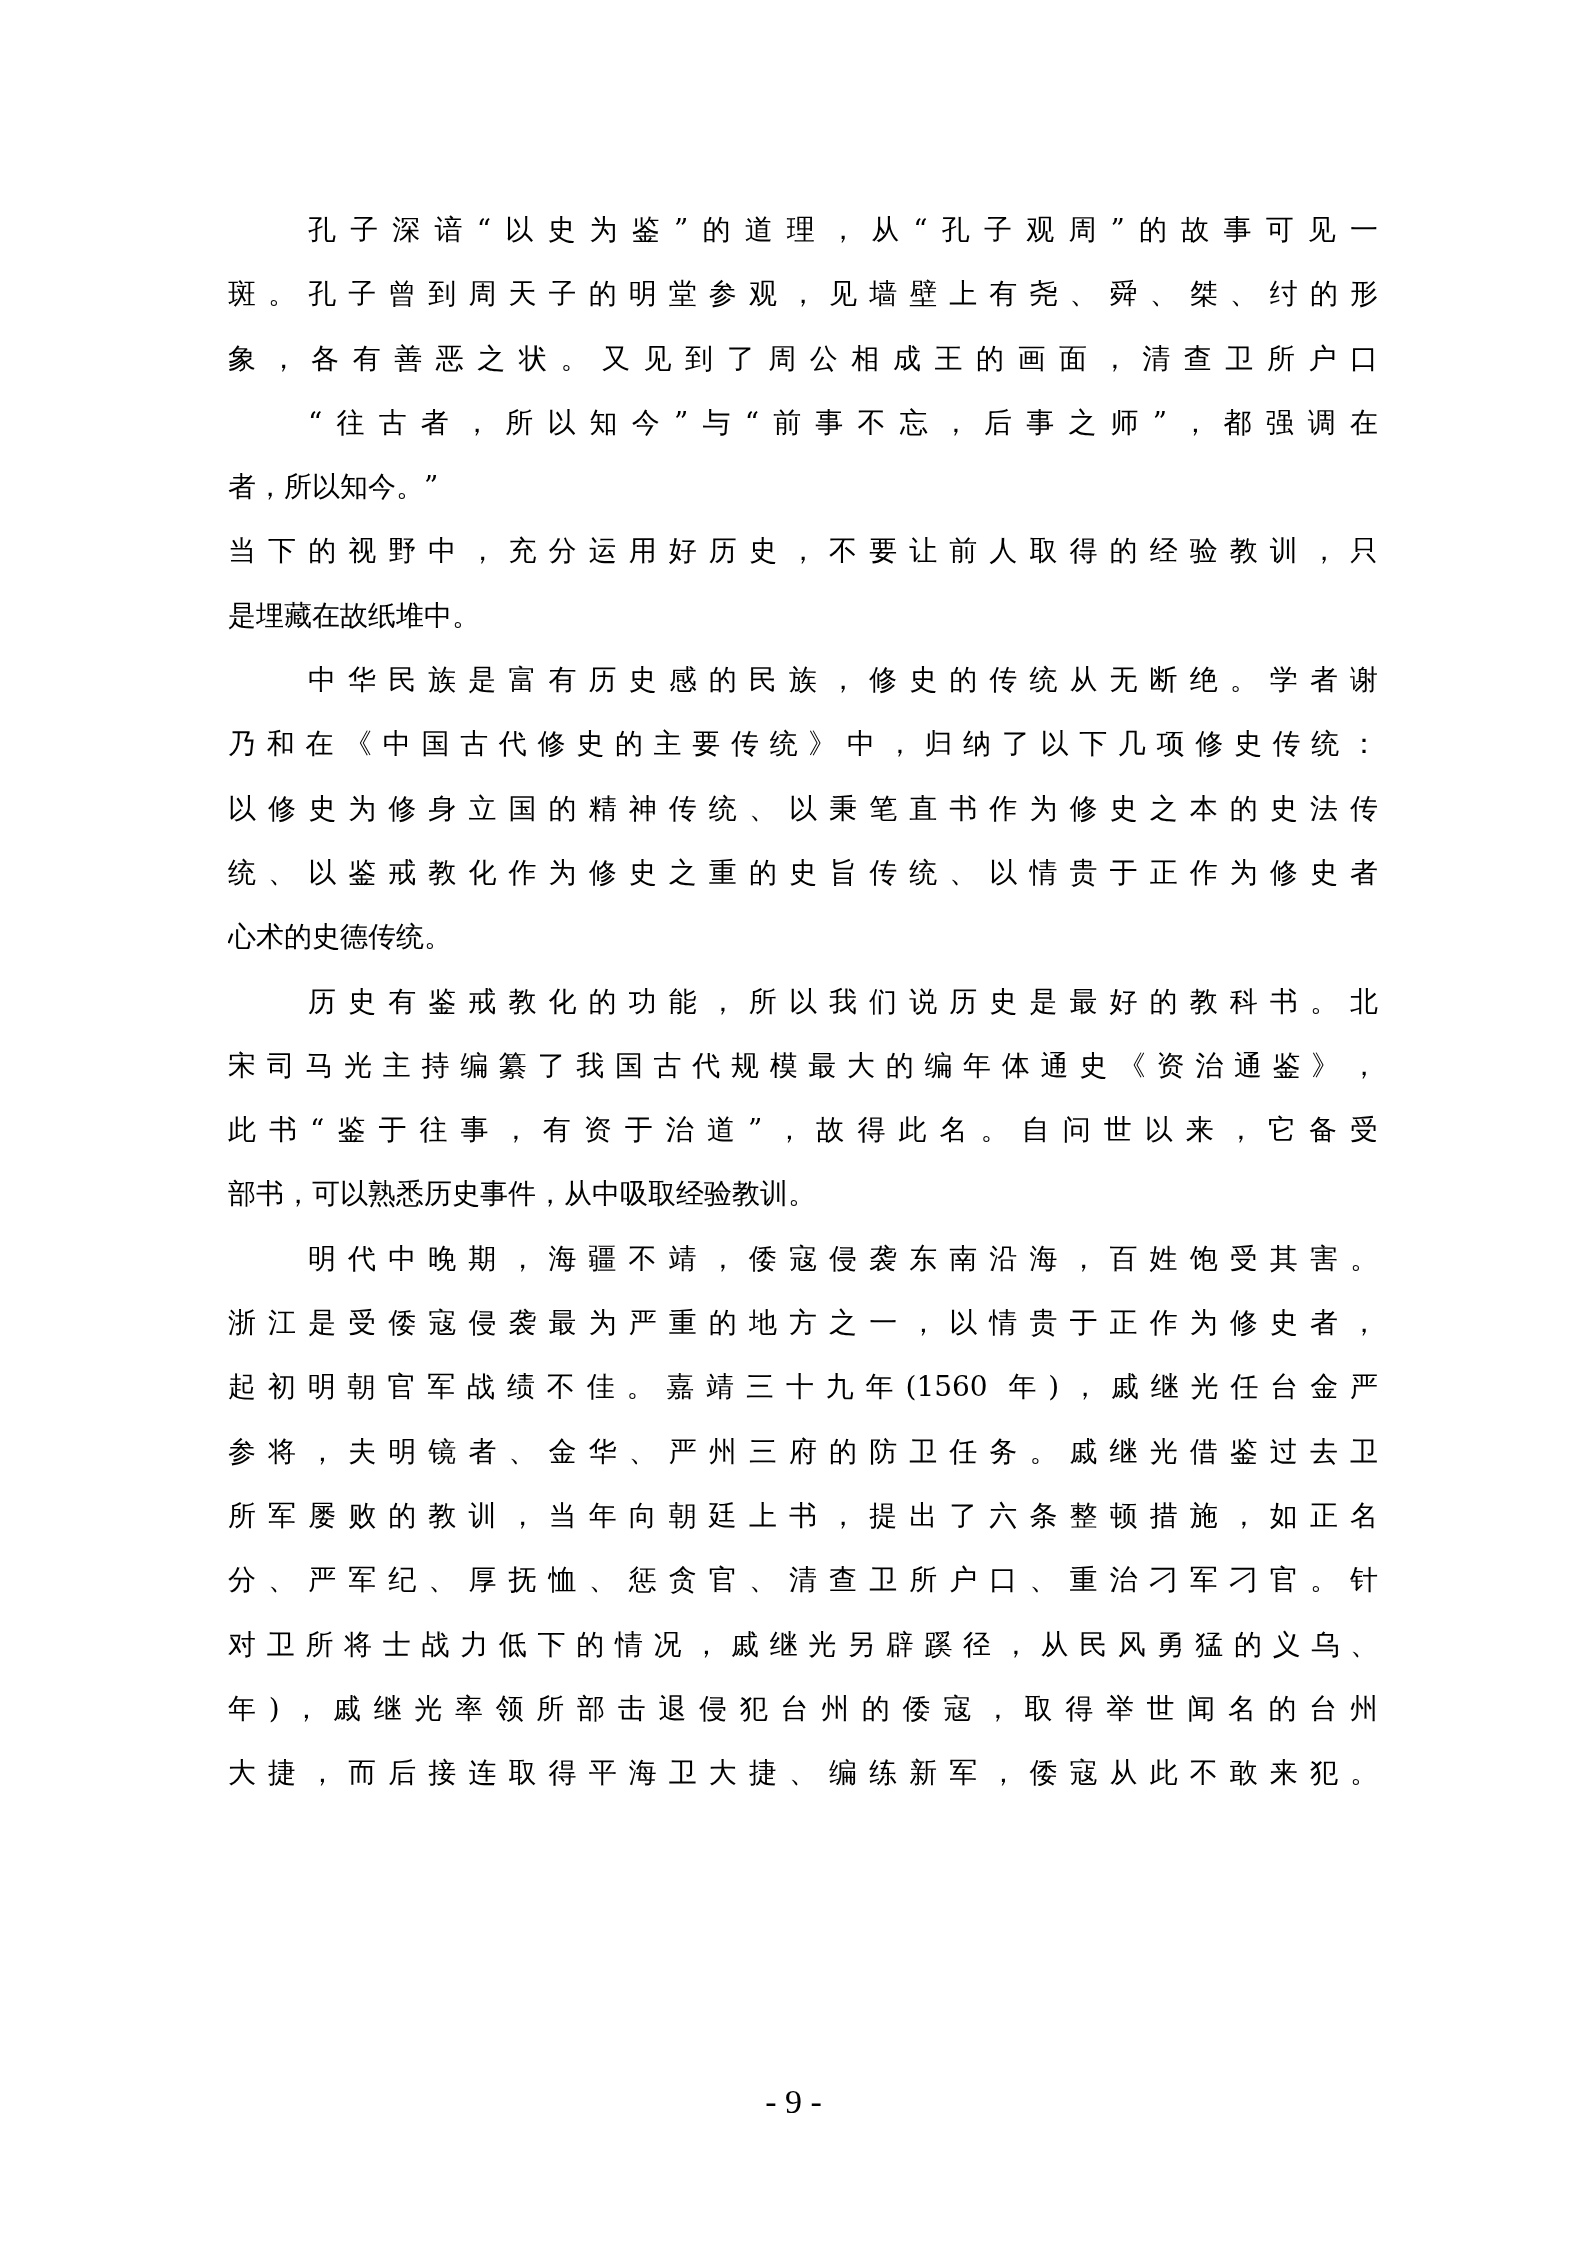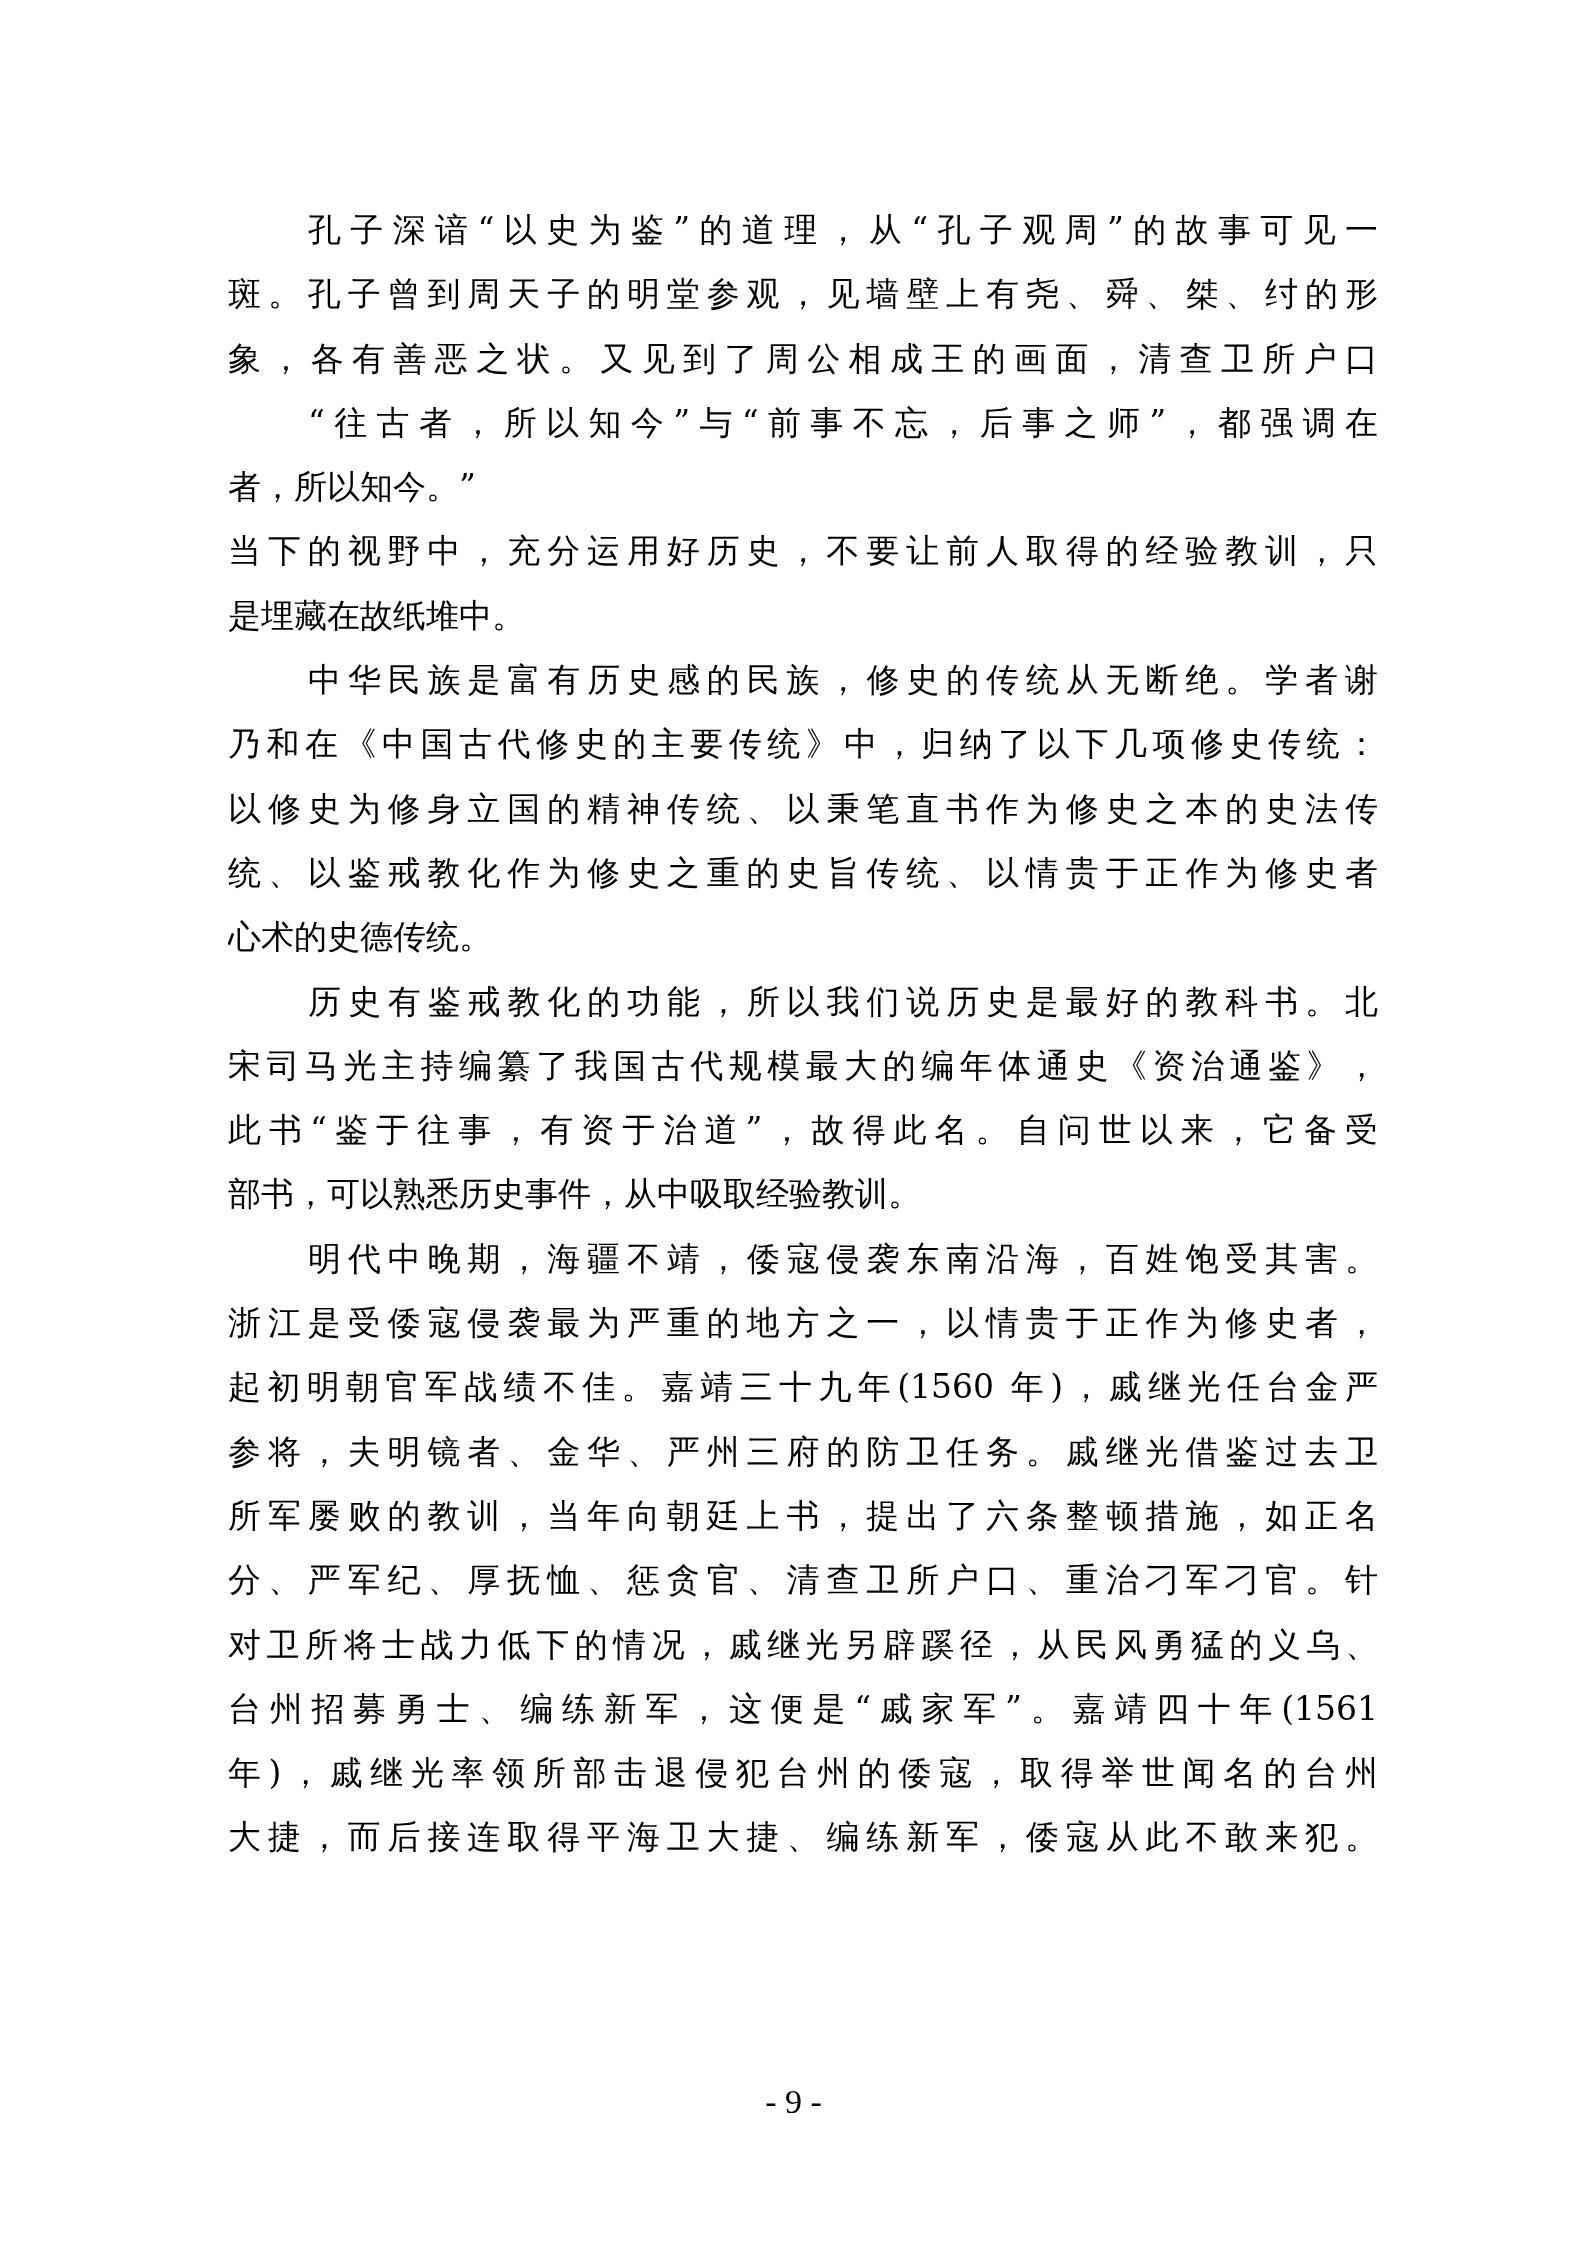--- a/index.html
+++ b/index.html
@@ -13,21 +13,21 @@
     overflow: hidden;
     margin: 0 auto;
   }
   .text-block {
     position: absolute;
     left: 228px;
     top: 198px;
     width: 1150px;
   }
   .line {
-    font-size: 33px;
+    font-size: 28px;
     height: 64.3px;
     line-height: 64.3px;
     letter-spacing: 0;
     overflow: hidden;
     text-align: left;
   }
   
   .line.j {
     text-align: justify;
     text-align-last: justify;
@@ -68,18 +68,17 @@
     <div class="line j">宋司马光主持编纂了我国古代规模最大的编年体通史《资治通鉴》，</div>
     <div class="line j">此书“鉴于往事，有资于治道”，故得此名。自问世以来，它备受</div>
     <div class="line">部书，可以熟悉历史事件，从中吸取经验教训。</div>
     <div class="line j ind">明代中晚期，海疆不靖，倭寇侵袭东南沿海，百姓饱受其害。</div>
     <div class="line j">浙江是受倭寇侵袭最为严重的地方之一，以情贵于正作为修史者，</div>
     <div class="line j">起初明朝官军战绩不佳。嘉靖三十九年(1560 年)，戚继光任台金严</div>
     <div class="line j">参将，夫明镜者、金华、严州三府的防卫任务。戚继光借鉴过去卫</div>
     <div class="line j">所军屡败的教训，当年向朝廷上书，提出了六条整顿措施，如正名</div>
     <div class="line j">分、严军纪、厚抚恤、惩贪官、清查卫所户口、重治刁军刁官。针</div>
     <div class="line j">对卫所将士战力低下的情况，戚继光另辟蹊径，从民风勇猛的义乌、</div>
-    <div class="line j">台州招募勇士、编练新军，这便是“戚家军”。嘉靖四十年(1561</div>
     <div class="line j">年)，戚继光率领所部击退侵犯台州的倭寇，取得举世闻名的台州</div>
     <div class="line j">大捷，而后接连取得平海卫大捷、编练新军，倭寇从此不敢来犯。</div>
   </div>
   <div class="page-number">- 9 -</div>
 </div>
 
 </body></html>

